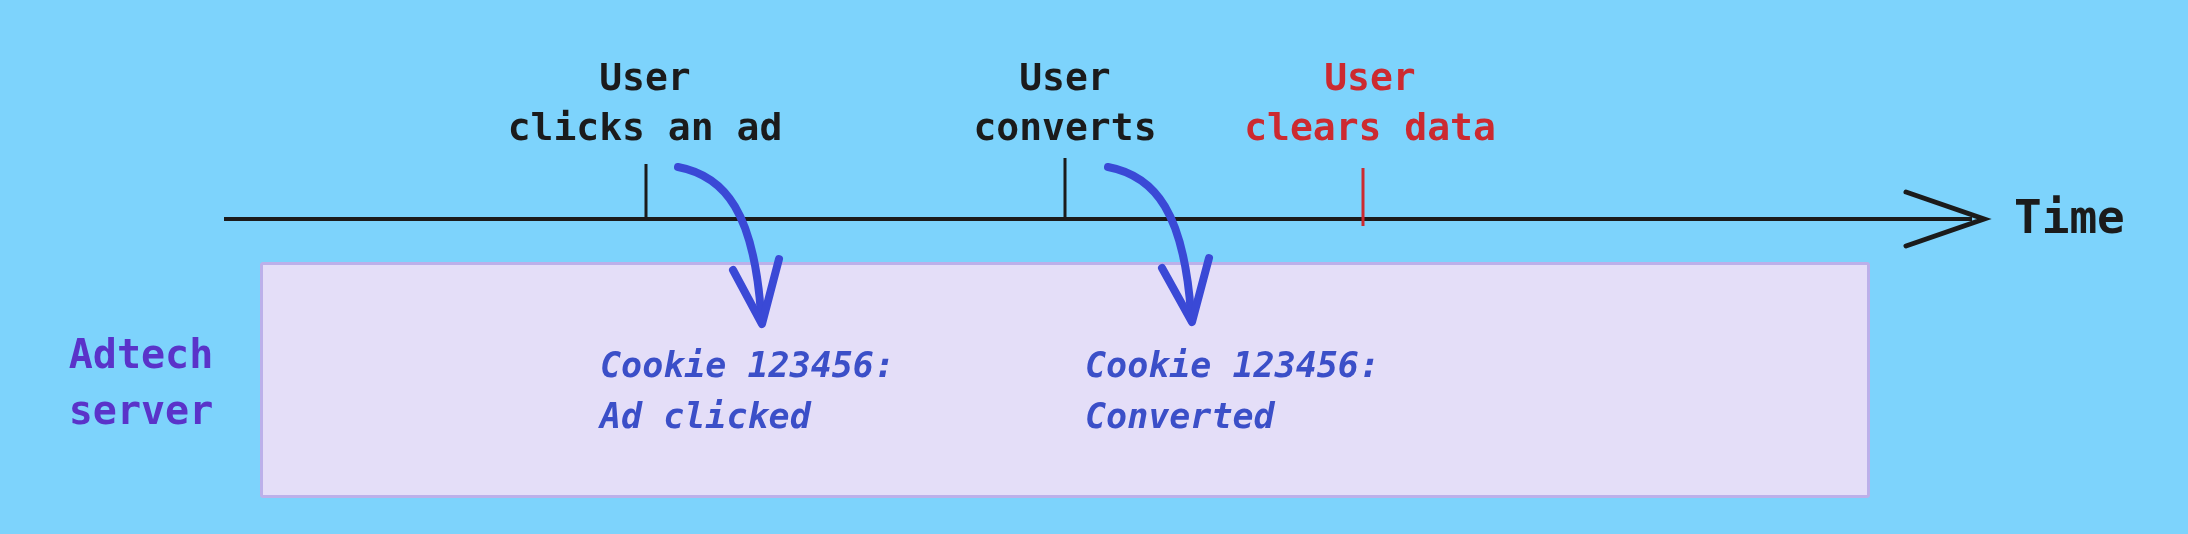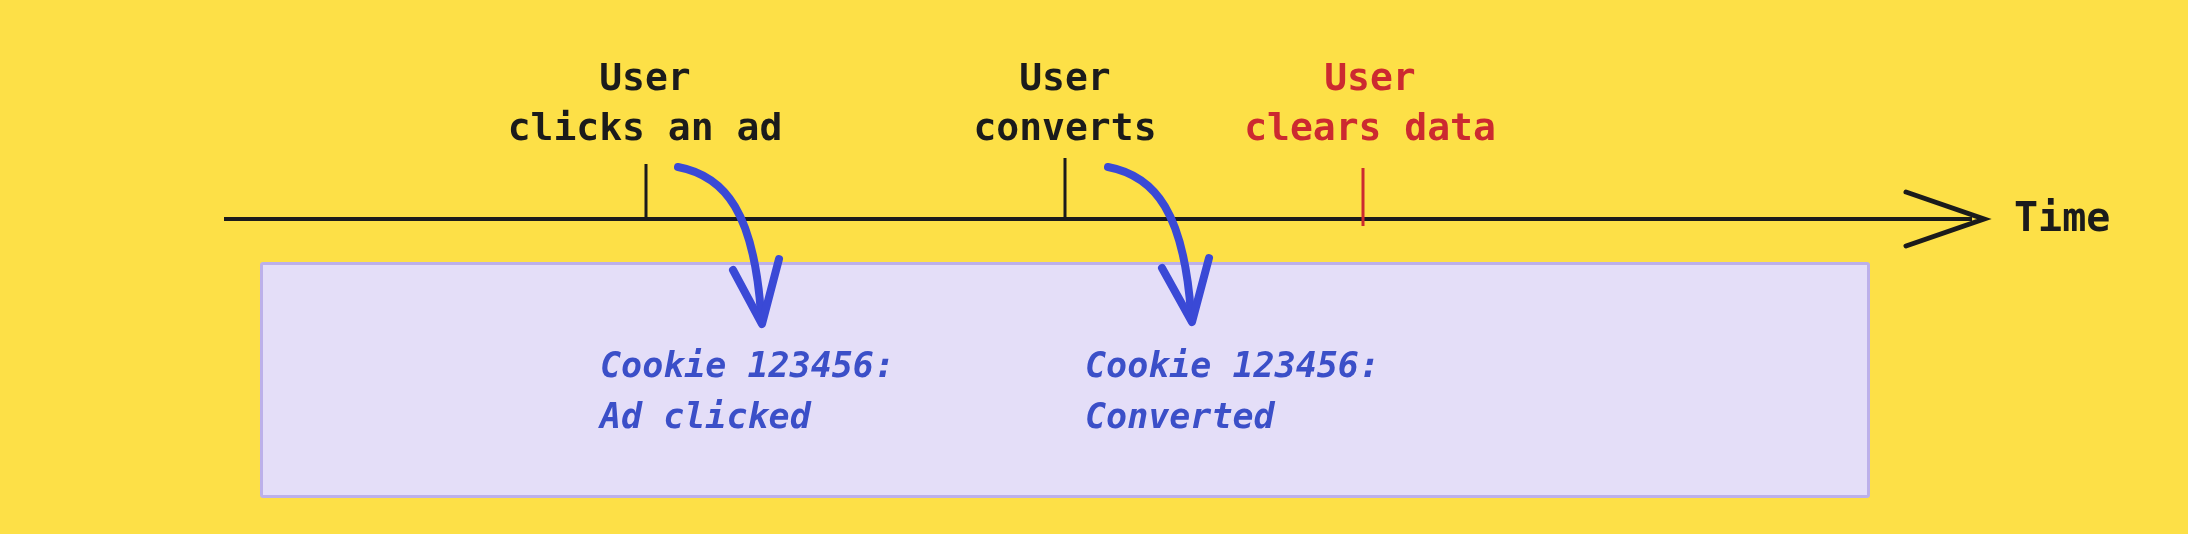--- a/index.html
+++ b/index.html
@@ -4,21 +4,21 @@
 <style>
   html, body {
     margin: 0;
     padding: 0;
     background: #ffffff;
   }
   .canvas {
     position: relative;
     width: 2188px;
     height: 534px;
-    background: #fde047;
+    background: #7dd3fc;
     overflow: hidden;
     font-family: "DejaVu Sans Mono", "Liberation Mono", monospace;
     font-weight: 700;
   }
   svg.overlay {
     position: absolute;
     left: 0; top: 0;
     width: 2188px;
     height: 534px;
     pointer-events: none;
@@ -36,21 +36,21 @@
     font-size: 38px;
     line-height: 50px;
     color: var(--black);
   }
   .label.red { color: var(--red); }
 
   .time-label {
     position: absolute;
     left: 2014px;
     top: 194px;
-    font-size: 40px;
+    font-size: 46px;
     line-height: 46px;
     color: var(--black);
   }
 
   .server-box {
     position: absolute;
     left: 260px;
     top: 262px;
     width: 1610px;
     height: 236px;
@@ -112,19 +112,21 @@
 
   <div class="label event-label-click">User
 clicks an ad</div>
   <div class="label event-label-convert">User
 converts</div>
   <div class="label red event-label-clear">User
 clears data</div>
 
   <div class="time-label">Time</div>
 
+  <div class="server-label">Adtech
+server</div>
 
   <div class="cookie-record first">Cookie 123456:
 Ad clicked</div>
   <div class="cookie-record second">Cookie 123456:
 Converted</div>
 
 </div>
 
 </body></html>

